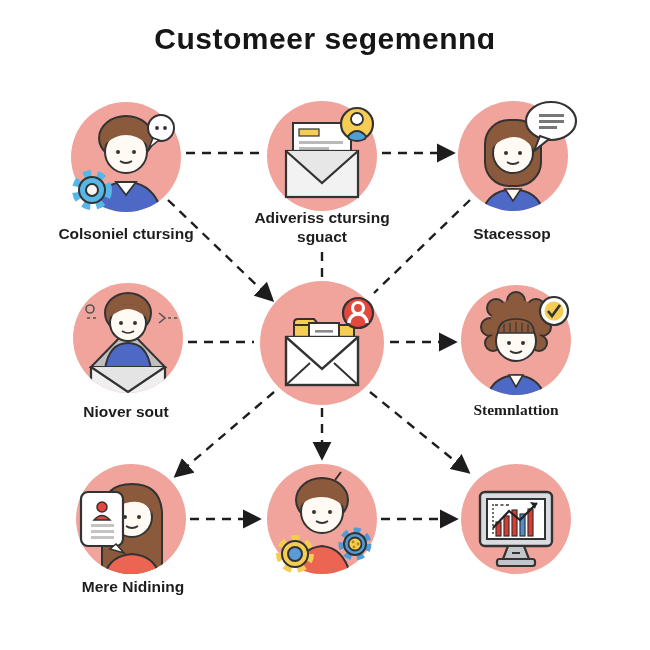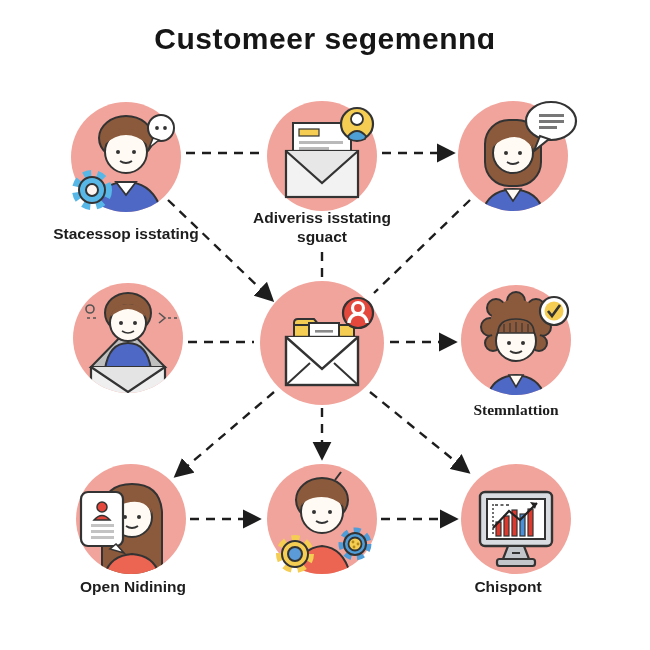--- a/index.html
+++ b/index.html
@@ -72,21 +72,21 @@
         <circle cx="31" cy="98" r="6" fill="#FDF4EF" stroke="#333" stroke-width="2"></circle>
       </g>
       <g>
         <circle cx="100" cy="36" r="13" fill="#fff" stroke="#333" stroke-width="2"></circle>
         <path d="M92,46 L88,56 L98,48 Z" fill="#fff" stroke="#333" stroke-width="1.6"></path>
         <circle cx="96" cy="36" r="1.9" fill="#333"></circle>
           <circle cx="104" cy="36" r="1.9" fill="#333"></circle>
       </g>
     </svg>
   </div>
-  <div class="label" style="left:36px;top:224px;width:180px;">Stacessop isstating</div>
+  <div class="label" style="left:36px;top:224px;width:180px;">Colsoniel ctursing</div>
 
   <div class="node" style="left:257px;top:91px;">
     <svg width="130" height="130" viewBox="0 0 130 130">
       <circle cx="65" cy="65" r="55" fill="#F1A49B"></circle>
       <g>
         <rect x="36" y="32" w="58" width="58" height="36" fill="#fff" stroke="#333" stroke-width="2"></rect>
         <rect x="42" y="38" width="20" height="7" fill="#F4CD52" stroke="#333" stroke-width="1.2"></rect>
         <rect x="42" y="50" width="44" height="3" fill="#b9b9b9"></rect>
         <rect x="42" y="56" width="30" height="3" fill="#b9b9b9"></rect>
         <rect x="42" y="62" width="40" height="3" fill="#b9b9b9"></rect>
@@ -95,21 +95,21 @@
         <rect x="29" y="60" width="72" height="46" fill="#F2F2F2" stroke="#333" stroke-width="2.2"></rect>
         <path d="M29,60 L65,92 L101,60" fill="#E7E7E7" stroke="#333" stroke-width="2.2"></path>
       </g>
       <g>
         <circle cx="100" cy="33" r="16" fill="#F4CD52" stroke="#333" stroke-width="2.2"></circle>
         <circle cx="100" cy="28" r="6" fill="#fff" stroke="#333" stroke-width="1.8"></circle>
         <path d="M91,45 Q100,35 109,45 L108,48 Q100,52 92,48 Z" fill="#4D9FD6" stroke="#333" stroke-width="1.8"></path>
       </g>
     </svg>
   </div>
-  <div class="label" style="left:237px;top:208px;width:170px;">Adiveriss isstating sguact</div>
+  <div class="label" style="left:237px;top:208px;width:170px;">Adiveriss ctursing sguact</div>
 
   <div class="node" style="left:448px;top:91px;">
     <svg width="130" height="130" viewBox="0 0 130 130">
       <defs>
           <clipPath id="clipTR">
             <circle cx="65" cy="65" r="55"></circle>
           </clipPath>
         </defs>
       <circle cx="65" cy="65" r="55" fill="#F1A49B"></circle>
       <g clip-path="url(#clipTR)">
@@ -124,20 +124,21 @@
       </g>
       <g>
         <ellipse cx="103" cy="30" rx="25" ry="19" fill="#fff" stroke="#333" stroke-width="2.2"></ellipse>
         <path d="M92,45 L86,60 L101,48 Z" fill="#fff" stroke="#333" stroke-width="2"></path>
         <rect x="91" y="23" width="25" height="3" fill="#777"></rect>
         <rect x="91" y="29" width="25" height="3" fill="#777"></rect>
         <rect x="91" y="35" width="18" height="3" fill="#777"></rect>
       </g>
     </svg>
   </div>
+  <div class="label" style="left:422px;top:224px;width:180px;">Stacessop</div>
 
   <div class="node" style="left:63px;top:273px;">
     <svg width="130" height="130" viewBox="0 0 130 130">
       <defs>
           <clipPath id="clipML">
             <circle cx="65" cy="65" r="55"></circle>
           </clipPath>
         </defs>
       <circle cx="65" cy="65" r="55" fill="#F1A49B"></circle>
       <g clip-path="url(#clipML)">
@@ -153,20 +154,21 @@
         <path d="M28,94 L65,119 L102,94" fill="#E4E4E4" stroke="#333" stroke-width="2.2"></path>
       </g>
       <g stroke="#555" fill="none" stroke-width="1.6">
         <circle cx="27" cy="36" r="4"></circle>
         <line x1="24" y1="45" x2="36" y2="45" stroke-dasharray="3 3"></line>
         <path d="M96,40 l6,5 l-6,5"></path>
         <line x1="105" y1="45" x2="114" y2="45" stroke-dasharray="3 3"></line>
       </g>
     </svg>
   </div>
+  <div class="label" style="left:36px;top:402px;width:180px;">Niover sout</div>
 
   <div class="node" style="left:252px;top:273px;">
     <svg width="140" height="140" viewBox="0 0 140 140">
       <circle cx="70" cy="70" r="62" fill="#F1A49B"></circle>
       <g>
         <path d="M42,70 L42,50 Q42,46 46,46 L62,46 L67,52 L98,52 Q102,52 102,56 L102,70 Z" fill="#F4CD52" stroke="#333" stroke-width="2"></path>
         <rect x="42" y="52" width="60" height="26" fill="#F4CD52" stroke="#333" stroke-width="2"></rect>
       </g>
       <g>
         <path d="M57,50 L87,50 L87,82 L72,92 L57,82 Z" fill="#fff" stroke="#333" stroke-width="2"></path>
@@ -245,21 +247,21 @@
         <rect x="15" y="38" width="42" height="54" rx="7" fill="#fff" stroke="#333" stroke-width="2.2"></rect>
         <path d="M50,90 L58,99 L44,95 Z" fill="#fff" stroke="#333" stroke-width="1.6"></path>
         <circle cx="36" cy="53" r="5" fill="#E4483C" stroke="#333" stroke-width="1.5"></circle>
         <path d="M28,66 Q36,57 44,66 Z" fill="#E4483C" stroke="#333" stroke-width="1.5"></path>
         <rect x="25" y="70" width="23" height="3" fill="#c3c3c3"></rect>
         <rect x="25" y="76" width="23" height="3" fill="#c3c3c3"></rect>
         <rect x="25" y="82" width="23" height="3" fill="#c3c3c3"></rect>
       </g>
     </svg>
   </div>
-  <div class="label" style="left:43px;top:577px;width:180px;">Open Nidining</div>
+  <div class="label" style="left:43px;top:577px;width:180px;">Mere Nidining</div>
 
   <div class="node" style="left:257px;top:454px;">
     <svg width="130" height="130" viewBox="0 0 130 130">
       <defs>
           <clipPath id="clipBM">
             <circle cx="65" cy="65" r="55"></circle>
           </clipPath>
         </defs>
       <circle cx="65" cy="65" r="55" fill="#F1A49B"></circle>
       <g clip-path="url(#clipBM)">
@@ -304,15 +306,14 @@
         <rect x="45" y="68" width="5" height="14" fill="#DF392E" stroke="#333" stroke-width="1.2"></rect>
         <rect x="53" y="62" width="5" height="20" fill="#DF392E" stroke="#333" stroke-width="1.2"></rect>
         <rect x="61" y="56" width="5" height="26" fill="#DF392E" stroke="#333" stroke-width="1.2"></rect>
         <rect x="69" y="60" width="5" height="22" fill="#4A90D9" stroke="#333" stroke-width="1.2"></rect>
         <rect x="77" y="55" width="5" height="27" fill="#DF392E" stroke="#333" stroke-width="1.2"></rect>
         <path d="M42,74 L58,57 L69,66 L86,49" fill="none" stroke="#222" stroke-width="2.2"></path>
         <path d="M86,49 l-7,-1 l5,7 Z" fill="#222"></path>
       </g>
     </svg>
   </div>
-  <div class="label" style="left:418px;top:577px;width:180px;">Chispont</div>
 
 </div>
 
 </body></html>

